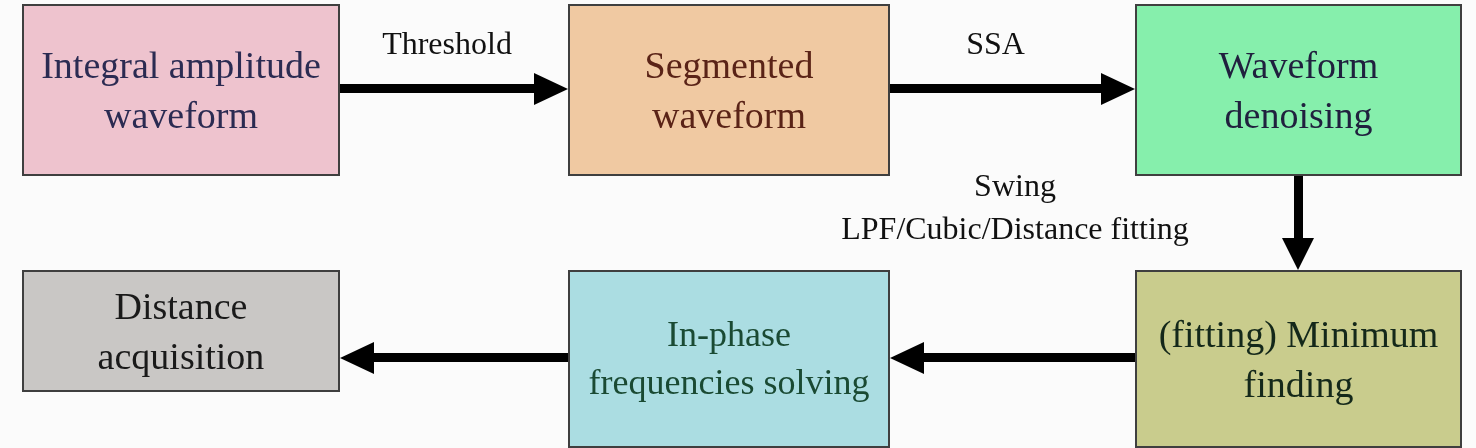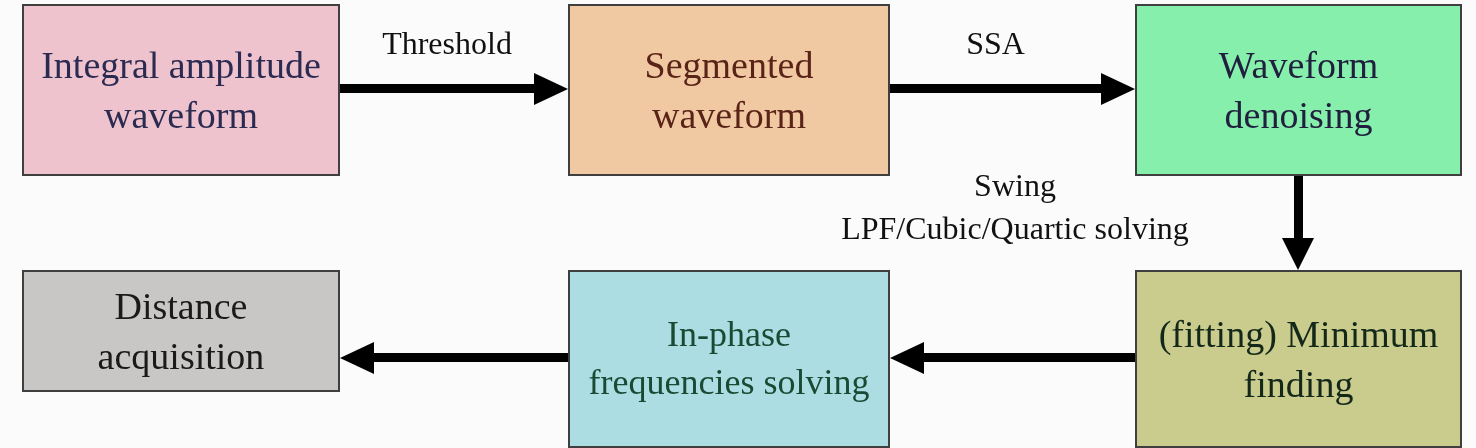--- a/index.html
+++ b/index.html
@@ -92,21 +92,21 @@
   <div class="elabel" id="l1">Threshold</div>
 
   <div class="abody" id="a2b"></div>
   <div class="ahead right" id="a2h"></div>
   <div class="elabel" id="l2">SSA</div>
 
   <div class="abody" id="a3b"></div>
   <div class="ahead down" id="a3h"></div>
   <div class="elabel" id="l3">
     <span>Swing</span><br>
-    <span>LPF/Cubic/Quartic solving</span>
+    <span>LPF/Cubic/Distance fitting</span>
   </div>
 
   <div class="abody" id="a4b"></div>
   <div class="ahead left" id="a4h"></div>
 
   <div class="abody" id="a5b"></div>
   <div class="ahead left" id="a5h"></div>
 
 </div>
 

